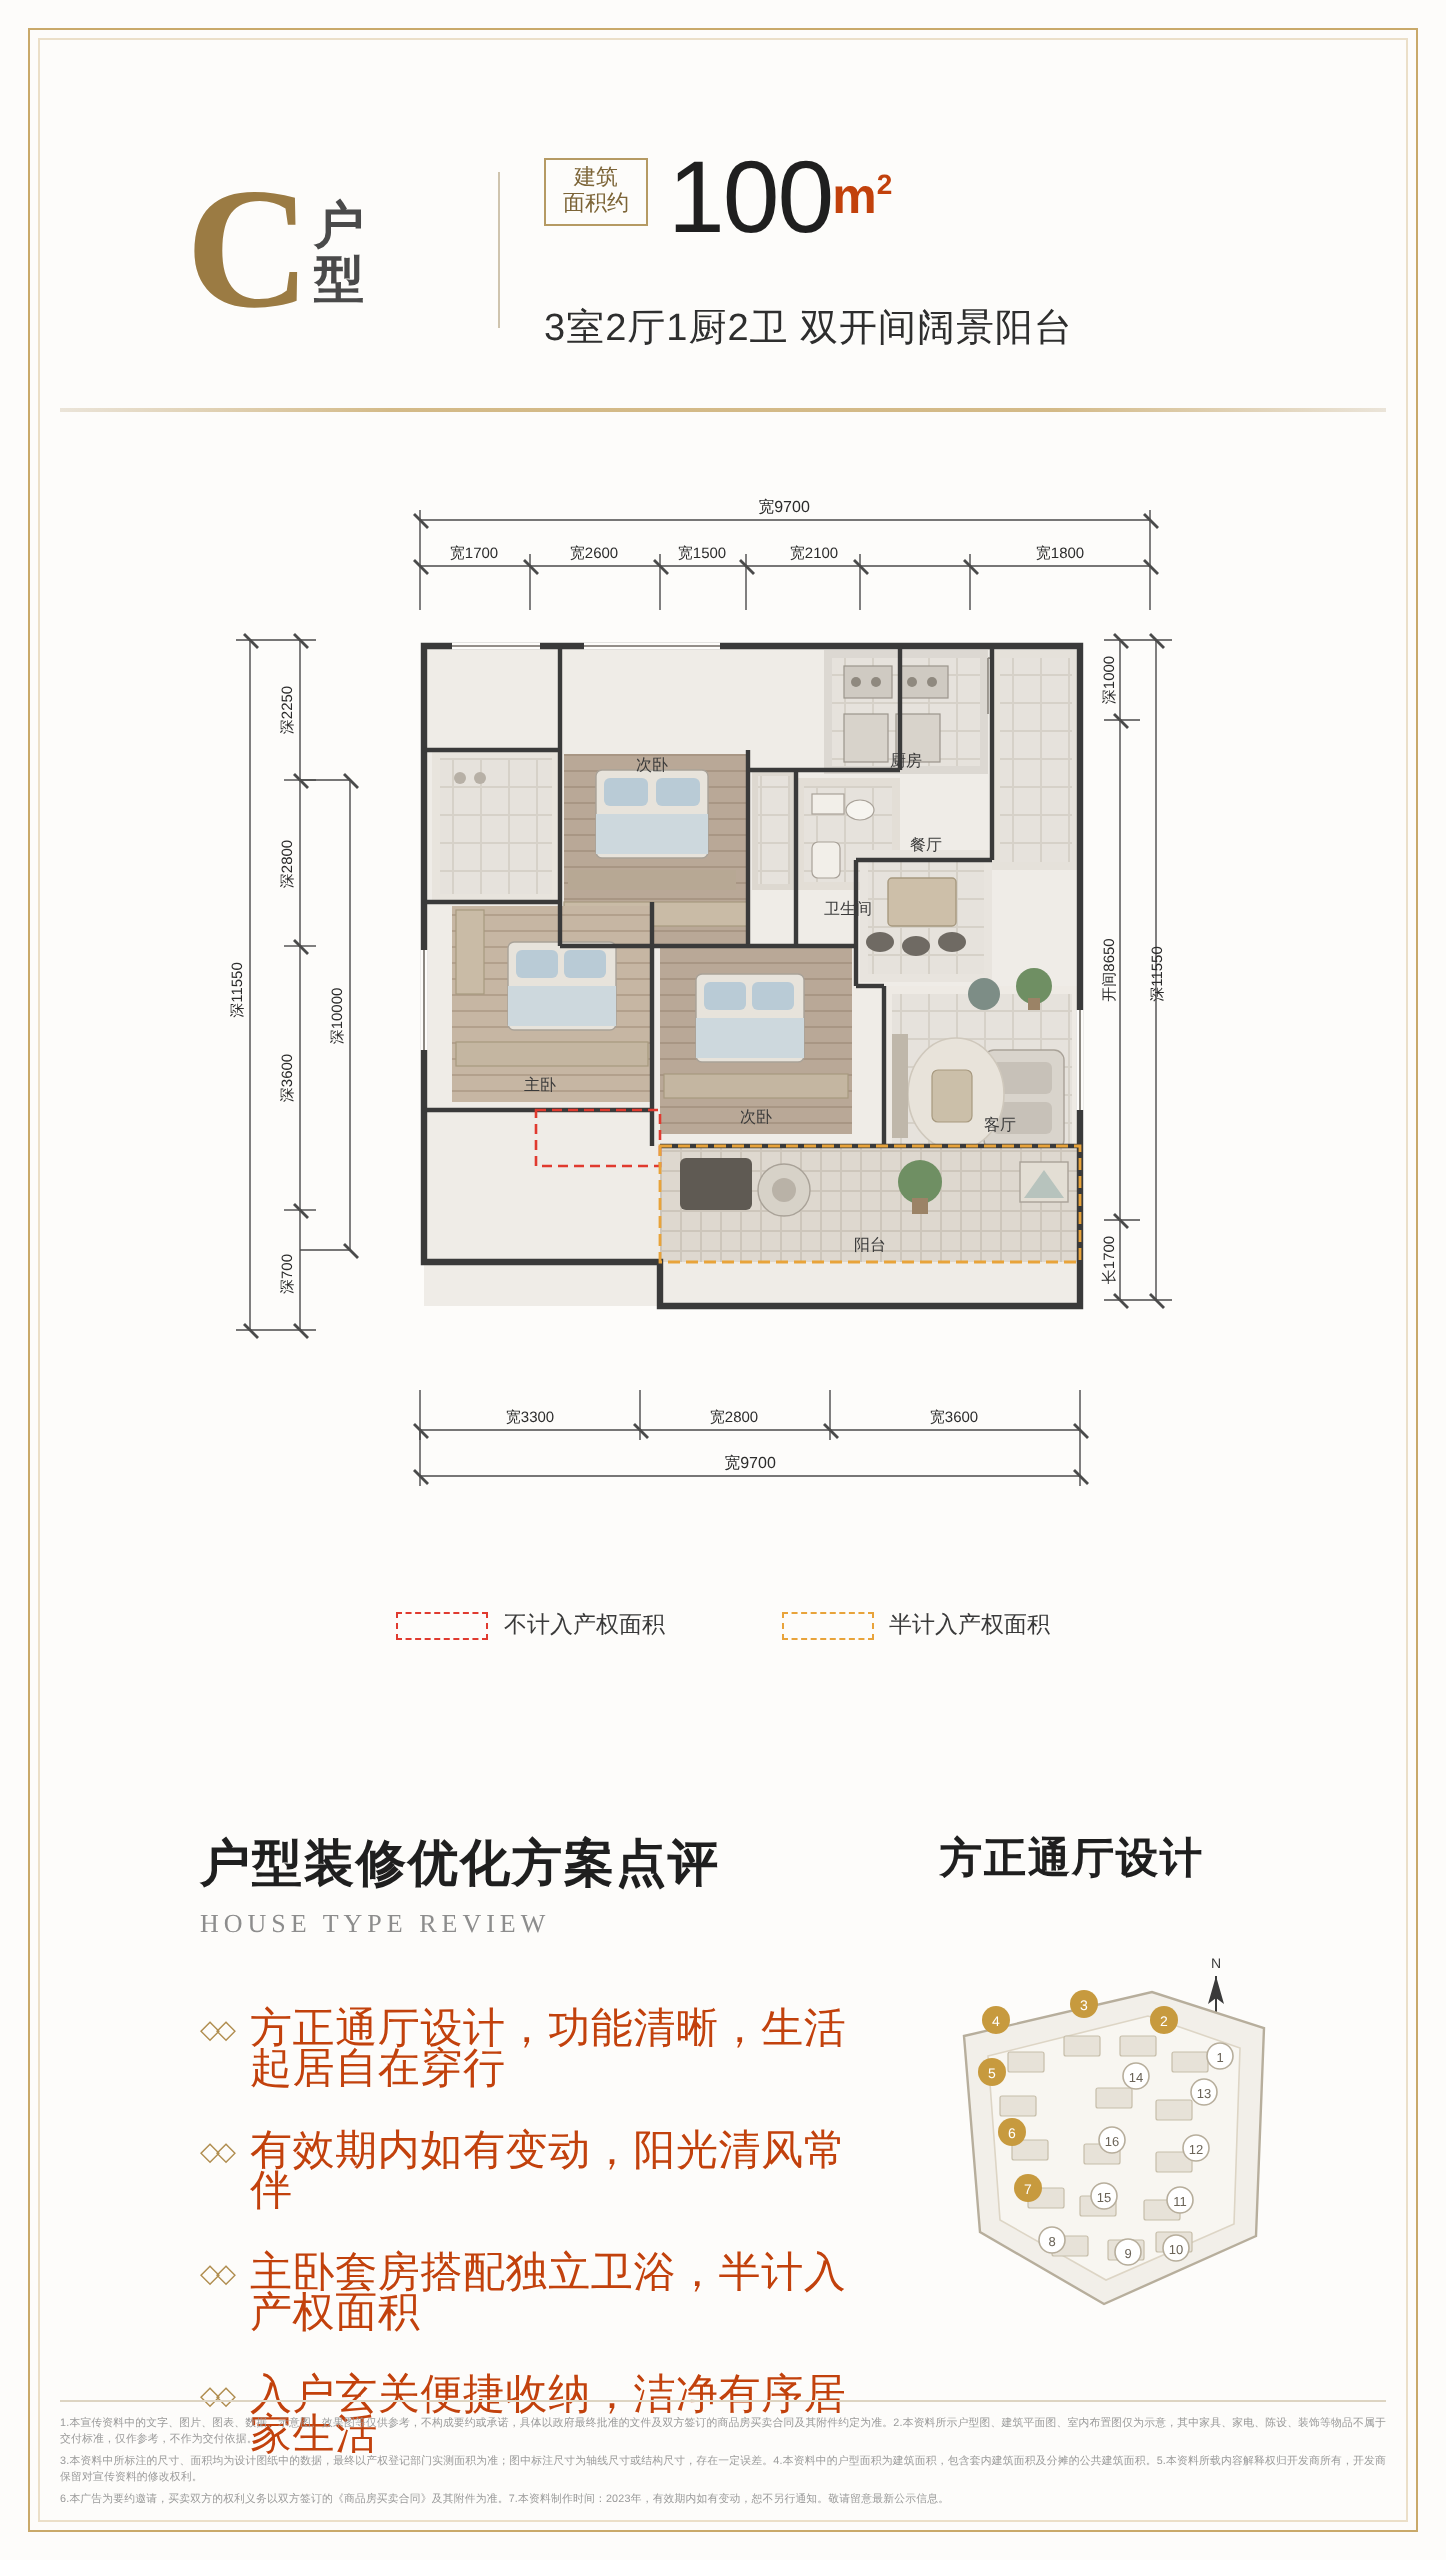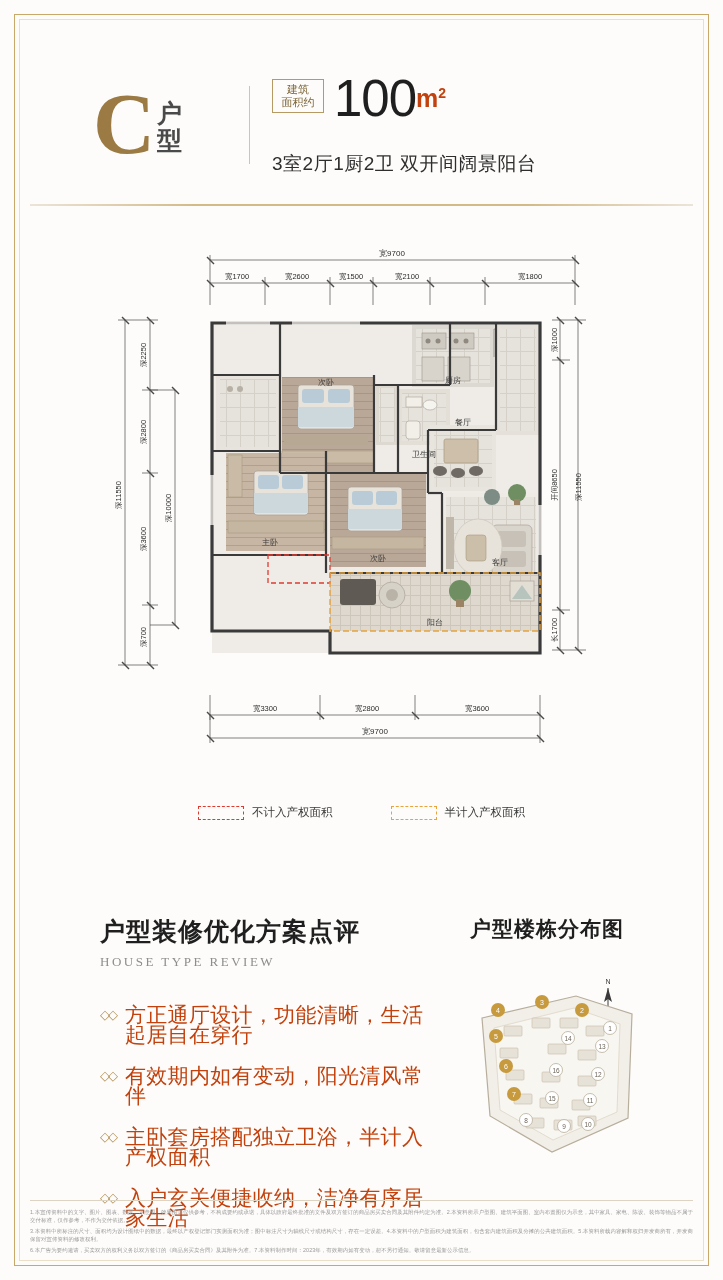--- a/index.html
+++ b/index.html
@@ -463,21 +463,21 @@
         <span class="review-text">主卧套房搭配独立卫浴，半计入产权面积</span>
       </div>
       <div class="review-row">
         <span class="diamond">◇◇</span>
         <span class="review-text">入户玄关便捷收纳，洁净有序居家生活</span>
       </div>
     </div>
   </div>
 
   <div class="sitemap">
-    <div class="sitemap-title">户型楼栋分布图</div>
+    <div class="sitemap-title">方正通厅设计</div>
     <svg class="sitemap-svg" width="230" height="200" viewBox="0 0 230 200">
 
       <g>
         <text x="148" y="14" font-size="7" fill="#3a3a3a" text-anchor="middle">N</text>
         <path d="M148 18 L144 32 L148 29 L152 32 Z" fill="#3a3a3a"></path>
         <line x1="148" y1="18" x2="148" y2="36" stroke="#3a3a3a" stroke-width="1"></line>
       </g>
 
       <path d="M22 48 L116 26 L172 44 L168 148 L92 182 L30 146 Z" fill="#f2efe9" stroke="#b7ae9c" stroke-width="1.2"></path>
       <path d="M34 58 L114 38 L160 54 L157 142 L93 170 L40 140 Z" fill="#f8f6f1" stroke="#ddd5c5" stroke-width="0.8"></path>

